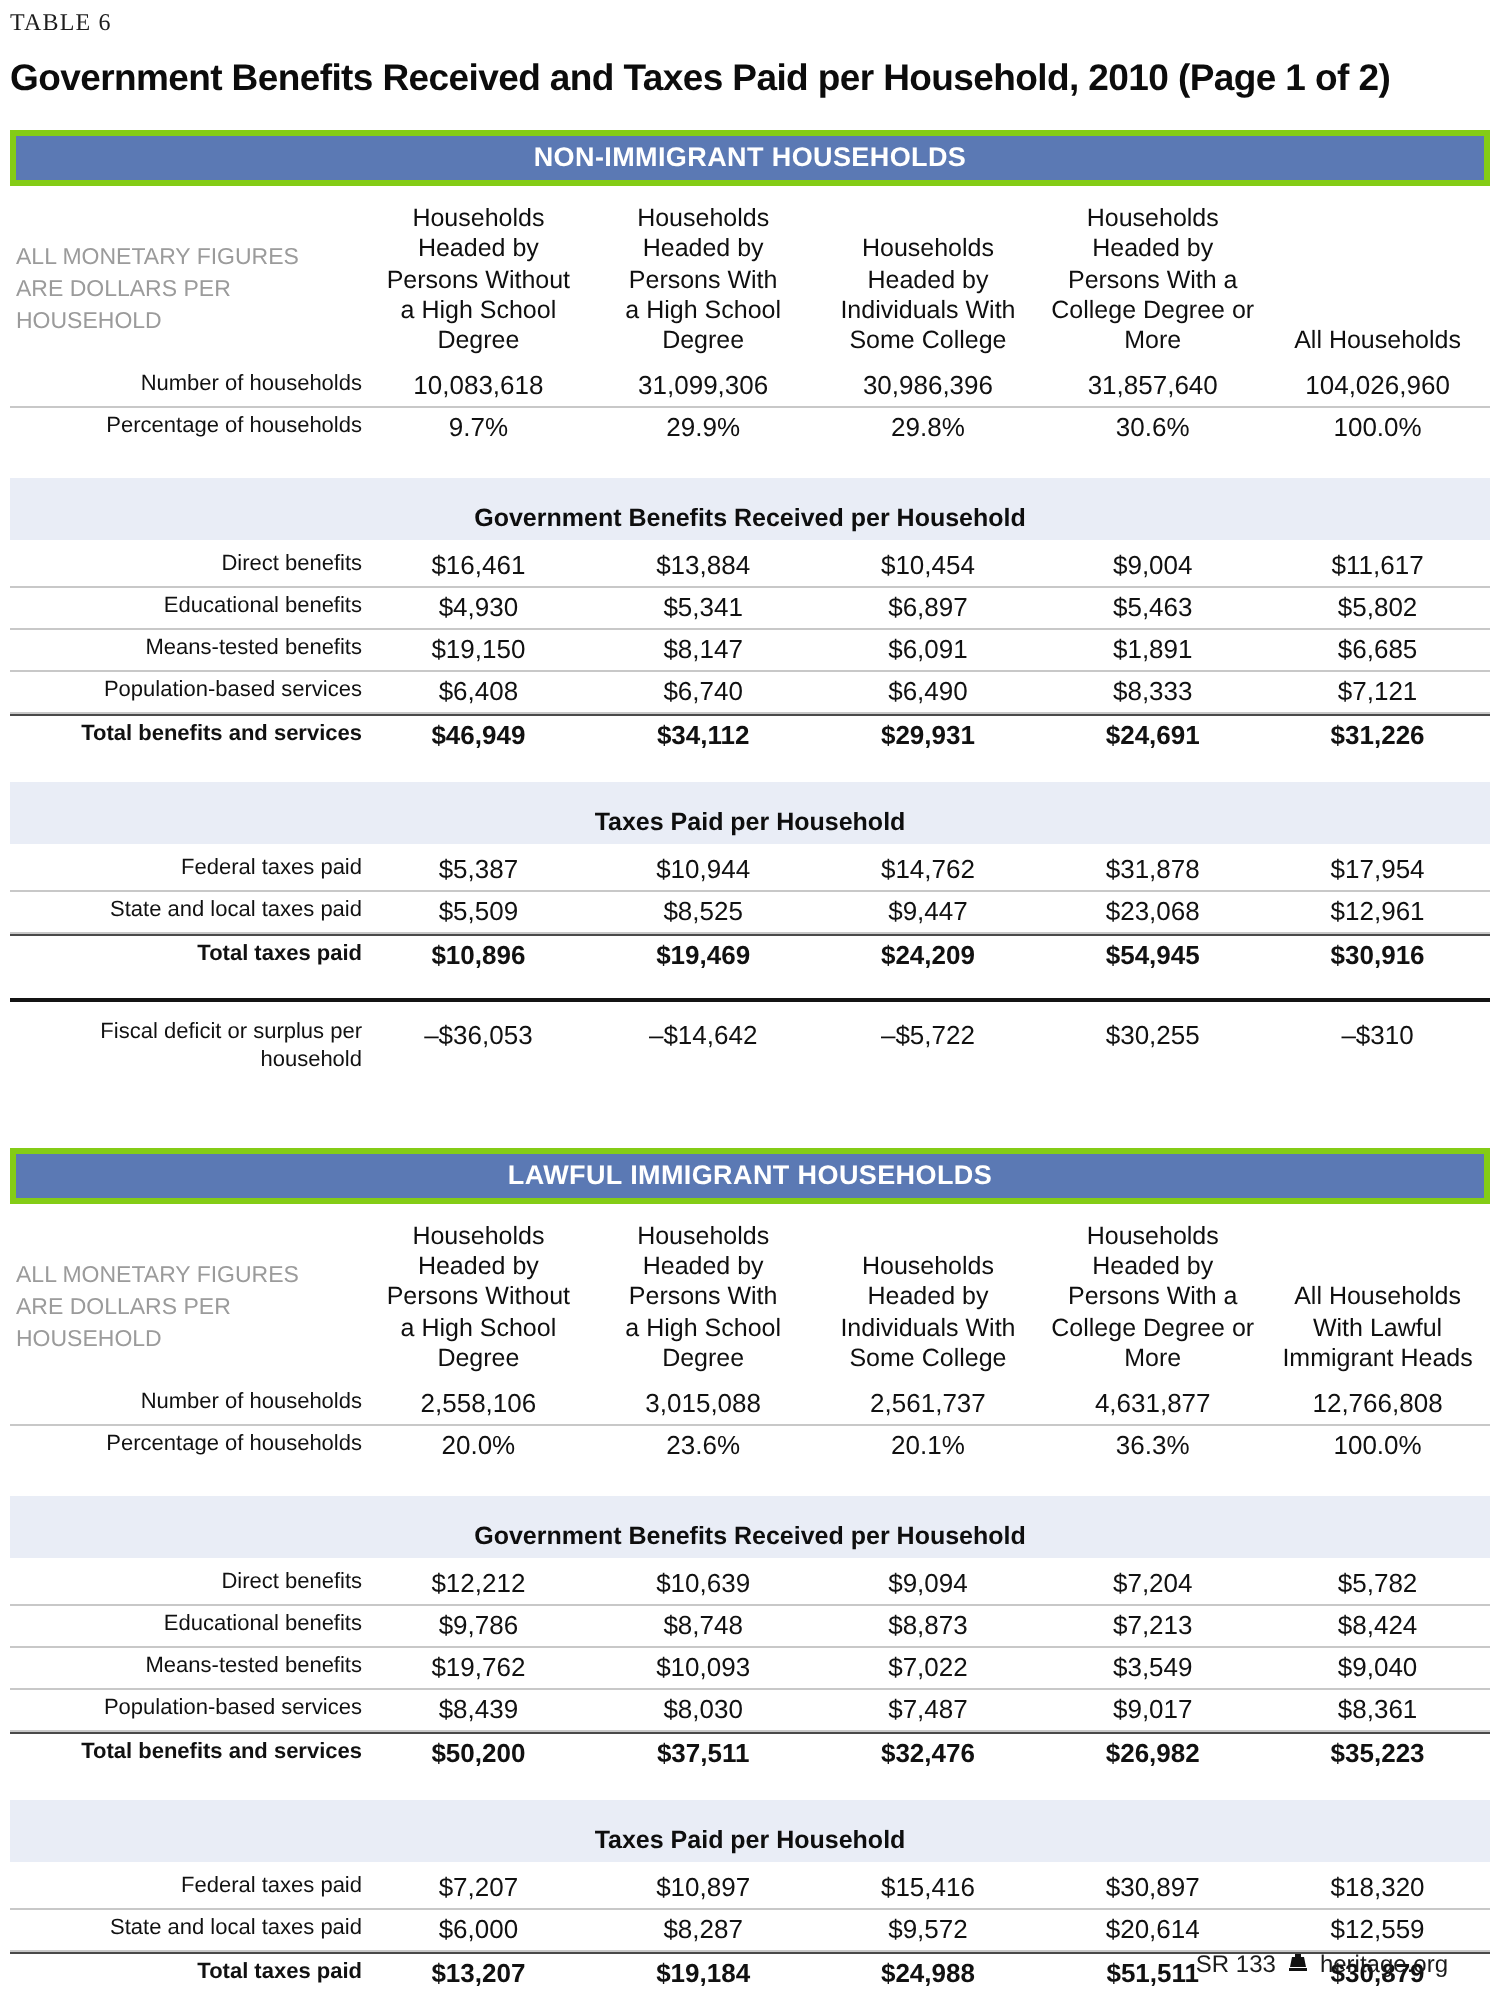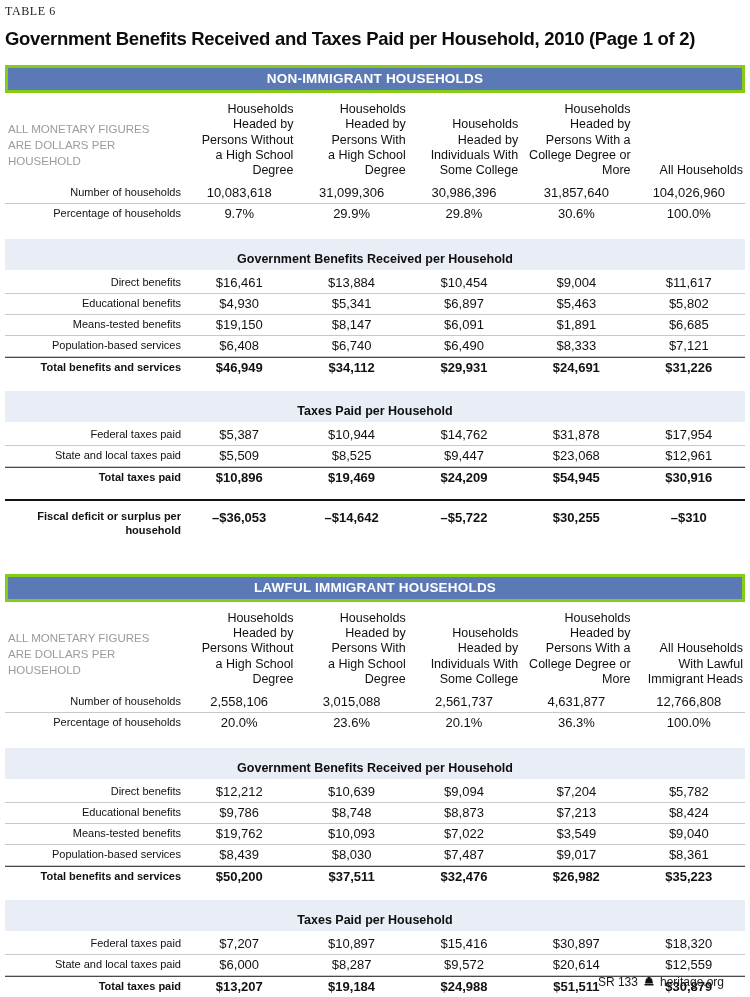--- a/index.html
+++ b/index.html
@@ -18,40 +18,40 @@
   }
   .tbl-section{display:block;margin-bottom:33px;}
   .band{
     background:#5b79b4;border:3px solid #84cc16;color:#fff;text-align:center;
     font-weight:bold;font-size:13.5px;letter-spacing:.2px;padding:3px 0 4px;
   }
   table.grid{width:100%;border-collapse:separate;border-spacing:0;table-layout:fixed;}
   col.cl{width:178px;}
   th.colhead{
     font-weight:normal;font-size:12.5px;line-height:1.22;vertical-align:bottom;
-    text-align:right;padding:9px 2px 5px;color:#0f0f0f;white-space:pre-line;
+    text-align:center;padding:9px 2px 5px;color:#0f0f0f;white-space:pre-line;
   }
   td.note{
     vertical-align:bottom;padding:0 14px 14px 3px;font-size:11.5px;line-height:1.4;
     color:#9b9b9b;white-space:pre-line;
   }
   td.lbl{
     text-align:right;font-size:11px;padding:2px 2px 3px 3px;white-space:pre-line;
     line-height:1.25;
   }
   td.val{text-align:center;font-size:13px;padding:2px 2px 3px;}
   tr.rule-b-light > td{border-bottom:1px solid #c8c8c8;}
   tr.total > td{font-weight:bold;border-top:1px solid #4a4a4a;}
   tr.sub > td{
     background:#e9edf6;font-weight:bold;text-align:center;font-size:12.5px;
     padding:13px 0 4px;color:#0e0e0e;
   }
   tr.sp > td{padding:0;border:none;line-height:0;font-size:0;}
   tr.fiscal > td{
-    font-weight:bold;border-top:2px solid #141414;padding-top:9px;
+    font-weight:normal;border-top:2px solid #141414;padding-top:9px;
     vertical-align:top;
   }
   .footer{
     position:absolute;right:26px;bottom:8px;display:flex;
     gap:5px;font-size:12px;color:#1a1a1a;
   }
   .bell{display:inline-flex;align-items:center;}
 </style>
 </head>
 <body>

